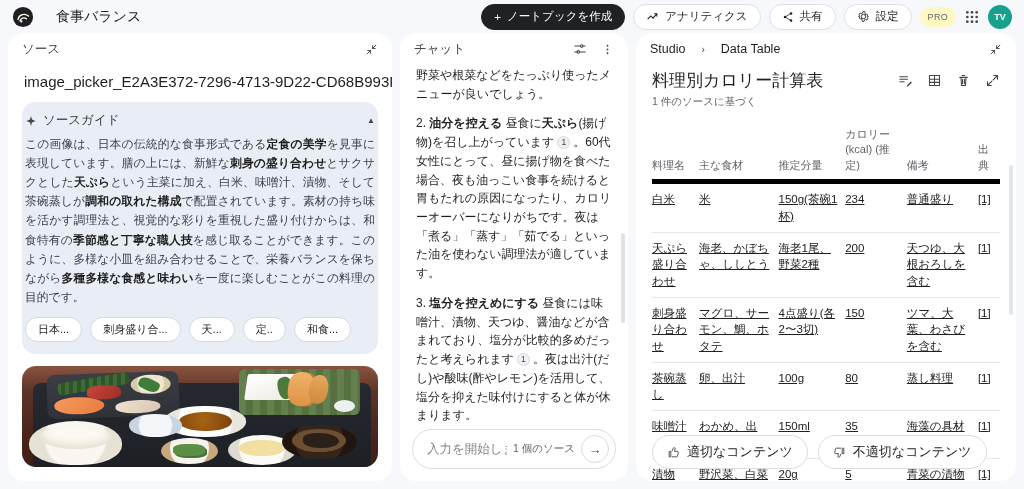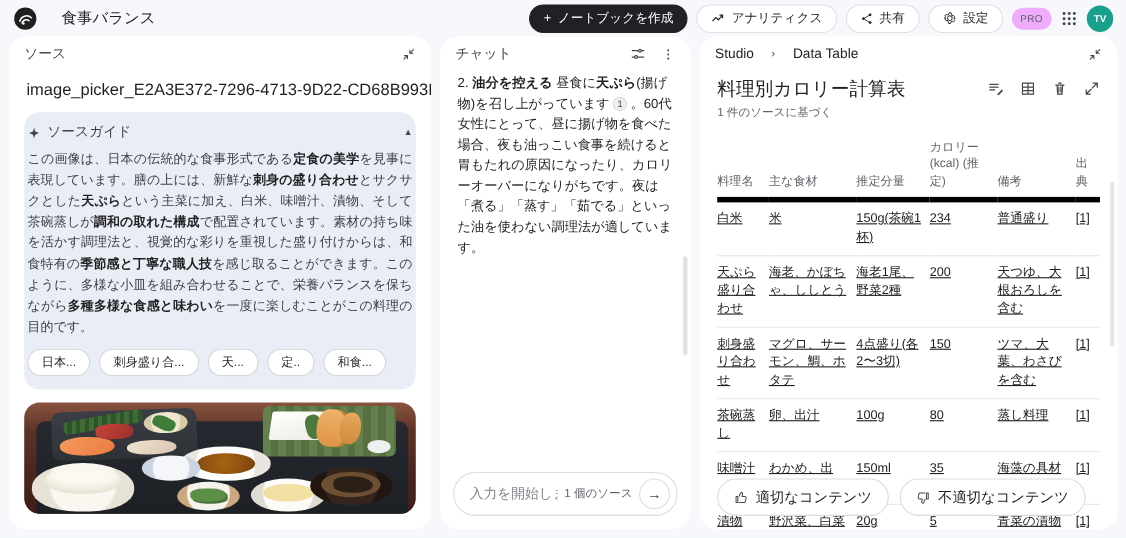--- a/index.html
+++ b/index.html
@@ -6,21 +6,21 @@
   html,body { width:1024px; height:489px; overflow:hidden; }
   body { font-family:"Liberation Sans","DejaVu Sans",sans-serif; background:#f6f8fc; color:#1f1f1f; position:relative; }
 
   
   .topbar { height:33px; display:flex; align-items:center; padding:0 12px; gap:10px; }
   .logo { width:22px; height:22px; flex:0 0 auto; }
   .app-title { font-size:14px; color:#1f1f1f;margin-left:12px; }
   .topbar-right { margin-left:auto; display:flex; align-items:center; gap:8px; }
   .pill-btn { display:flex; align-items:center; gap:6px; height:26px; padding:0 12px; border-radius:13px; font-size:11.5px; background:#fff; border:1px solid #dfe1e5; color:#1f1f1f; cursor:pointer; white-space:nowrap; }
   .pill-btn.dark { background:#202124; border-color:#202124; color:#fff; }
-  .pro-badge { background:#f0abfc; border-radius:10px; height:20px; padding:0 8px; display:flex; align-items:center; font-size:9px; color:#5f6368; letter-spacing:.3px; }
+  .pro-badge { background:#fef9c3; border-radius:10px; height:20px; padding:0 8px; display:flex; align-items:center; font-size:9px; color:#5f6368; letter-spacing:.3px; }
   .avatar { width:24px; height:24px; border-radius:50%; background:#17a08b; color:#fff; font-size:9px; font-weight:700; display:flex; align-items:center; justify-content:center; }
   .icon { display:inline-flex; align-items:center; justify-content:center; }
 
   
   .panels { position:absolute; top:33px; left:8px; right:8px; bottom:8px; display:flex; gap:8px; }
   .panel { background:#fff; border-radius:16px; display:flex; flex-direction:column; overflow:hidden; }
   .panel-head { height:32px; flex:0 0 auto; display:flex; align-items:center; padding:0 14px; font-size:12.5px; color:#444746; }
   .panel-head .spacer { flex:1; }
   .p-left  { width:384px; flex:0 0 auto; }
   .p-mid   { width:228px; flex:0 0 auto; position:relative; }
@@ -251,21 +251,23 @@
         <svg width="13" height="13" viewBox="0 0 24 24">
             <g fill="#444746">
               <circle cx="12" cy="5" r="1.7"></circle>
               <circle cx="12" cy="12" r="1.7"></circle>
               <circle cx="12" cy="19" r="1.7"></circle>
             </g>
           </svg>
       </span>
     </div>
     <div class="chat-stream">
+        <div class="blk p"><span>野菜や根菜などをたっぷり使ったメニューが良いでしょう。</span></div>
         <div class="blk p"><span>2. </span><span class="b">油分を控える</span><span> 昼食に</span><span class="b">天ぷら</span><span>(揚げ物)を召し上がっています</span><span class="cite-chip">1</span><span>。60代女性にとって、昼に揚げ物を食べた場合、夜も油っこい食事を続けると胃もたれの原因になったり、カロリーオーバーになりがちです。夜は「煮る」「蒸す」「茹でる」といった油を使わない調理法が適しています。</span></div>
+        <div class="blk p"><span>3. </span><span class="b">塩分を控えめにする</span><span> 昼食には味噌汁、漬物、天つゆ、醤油などが含まれており、塩分が比較的多めだったと考えられます</span><span class="cite-chip">1</span><span>。夜は出汁(だし)や酸味(酢やレモン)を活用して、塩分を抑えた味付けにすると体が休まります。</span></div>
       </div>
     <div class="chat-scrollbar"></div>
     <div class="chat-input">
       <span class="chat-placeholder">入力を開始します...</span>
       <span class="src-count">1 個のソース</span>
       <button class="send-btn">→</button>
     </div>
   </section>
 
   <section class="panel p-right">

